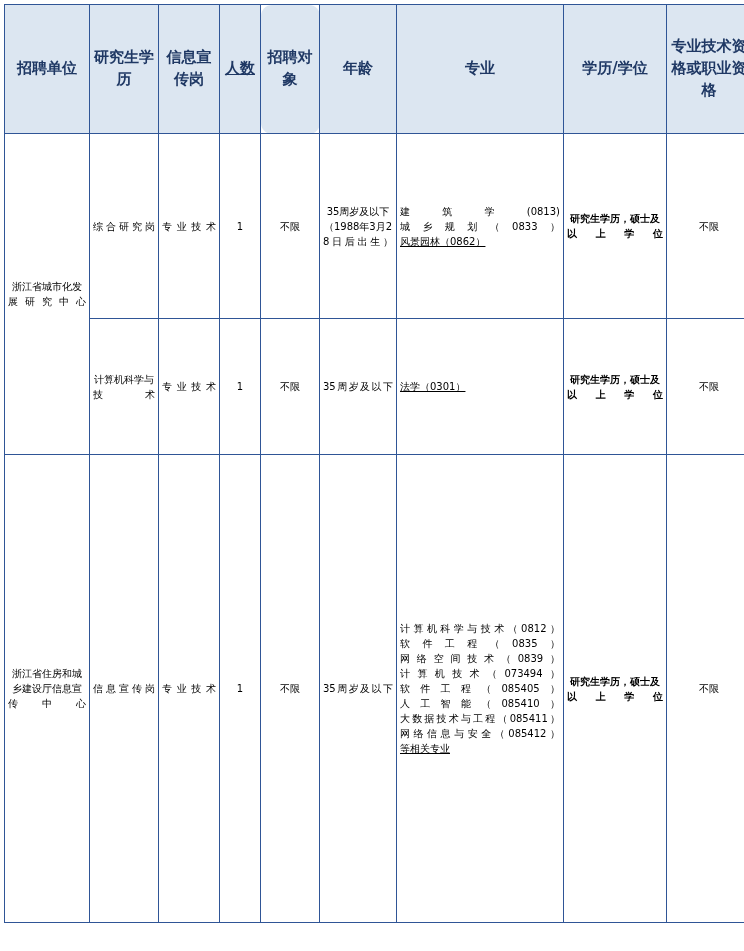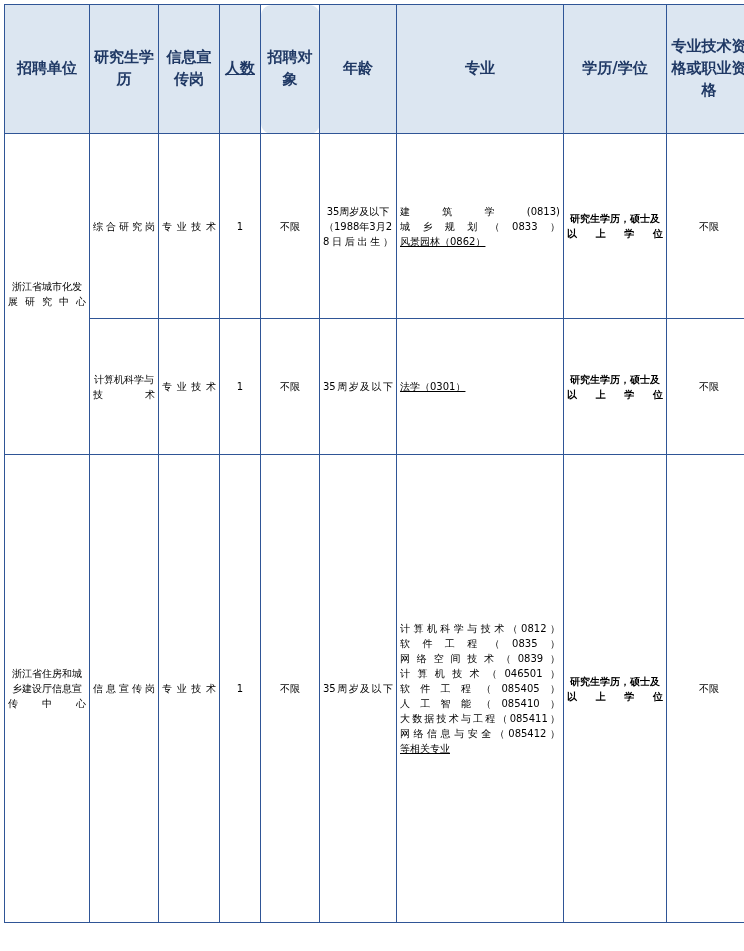--- a/index.html
+++ b/index.html
@@ -148,21 +148,21 @@
       <td class="unit-cell">浙江省住房和城乡建设厅信息宣传中心</td>
       <td class="post-cell">信息宣传岗</td>
       <td class="cat-cell">专业技术</td>
       <td>1</td>
       <td>不限</td>
       <td class="age-cell">35周岁及以下</td>
       <td class="major-list">
         <span class="major-line">计算机科学与技术（0812）</span>
         <span class="major-line">软件工程（0835）</span>
         <span class="major-line">网络空间技术（0839）</span>
-        <span class="major-line">计算机技术（046501）</span>
+        <span class="major-line">计算机技术（073494）</span>
         <span class="major-line">软件工程（085405）</span>
         <span class="major-line">人工智能（085410）</span>
         <span class="major-line">大数据技术与工程（085411）</span>
         <span class="major-line">网络信息与安全（085412）</span>
         <span class="major-line last">等相关专业</span>
       </td>
       <td class="edu-cell">研究生学历，硕士及以上学位</td>
       <td>不限</td>
 
     </tr>

